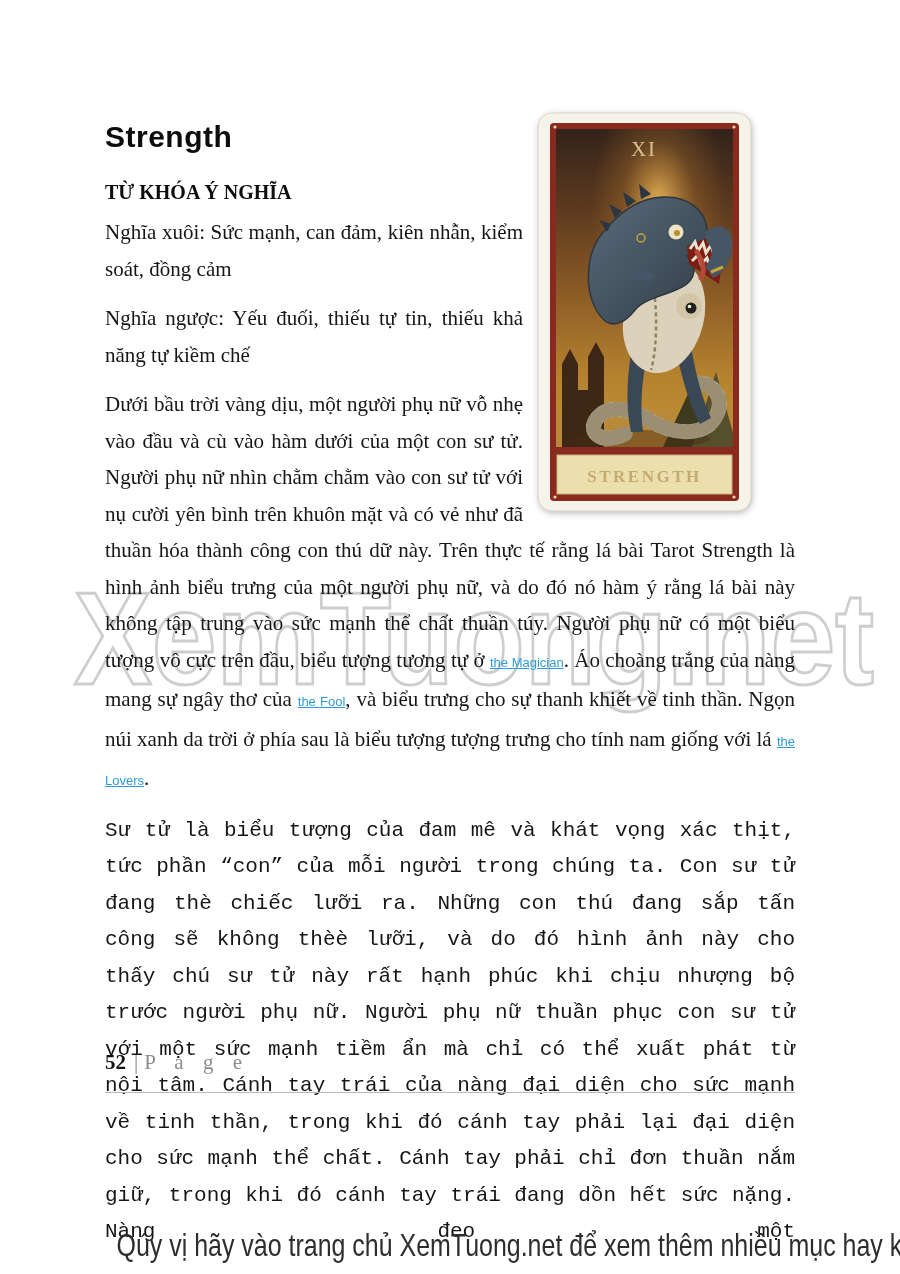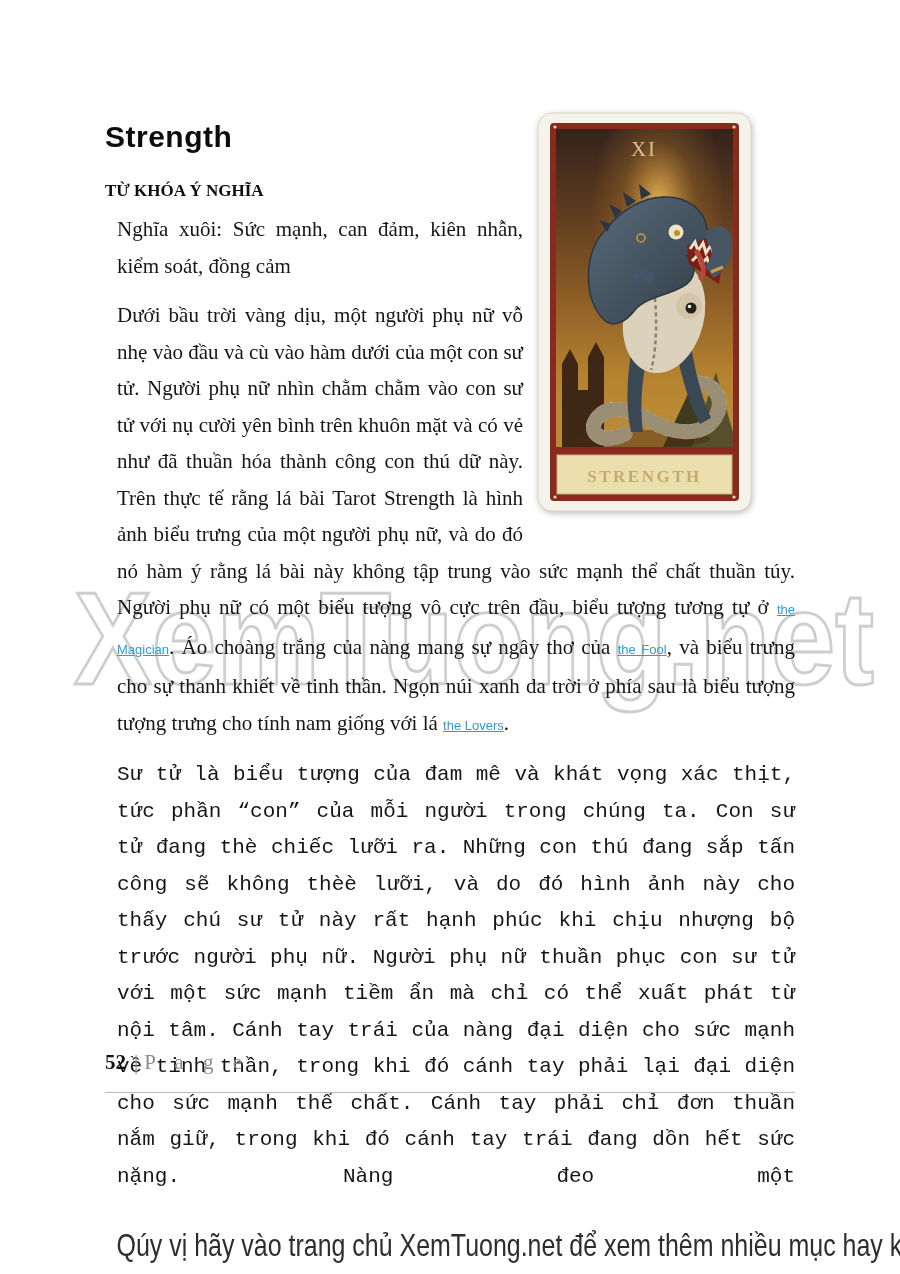--- a/index.html
+++ b/index.html
@@ -16,24 +16,24 @@
   
   .content {
     position:absolute; left:105px; top:0; width:690px; z-index:1;
   }
   .card-spacer { float:right; width:272px; height:524px; }
   h1.title {
     margin:120px 0 0 0; font-family:"Liberation Sans","DejaVu Sans",sans-serif;
     font-weight:bold; font-size:30px; letter-spacing:.5px; color:#0c0c0c;
   }
   h2.sect {
-    margin:27px 0 10px 0; font-weight:bold; font-size:17px; color:#0c0c0c;
+    margin:27px 0 10px 0; font-weight:bold; font-size:20px; color:#0c0c0c;
   }
   p.body {
-    font-size:21px; line-height:36.5px; text-align:justify; margin:0 0 13px 12px;
+    font-size:21px; line-height:36.5px; text-align:justify; margin:0 0 13px 0;
   }
   p.body.last-just { text-align-last:justify;font-family:Liberation Mono, monospace; }
   a.doclink {
     font-family:"Liberation Sans","DejaVu Sans",sans-serif;
     font-size:13px; color:#2e9bd6; text-decoration:underline; cursor:pointer;
   }
   
   .tarot-card {
     position:absolute; left:537px; top:112px; width:238px; height:400px; z-index:2;
     filter:drop-shadow(1px 2px 3px rgba(0,0,0,.25));
@@ -157,20 +157,21 @@
 
   <div class="content">
     <div class="card-spacer"></div>
 
     <h1 class="title">Strength</h1>
 
     <h2 class="sect">TỪ KHÓA Ý NGHĨA</h2>
 
     <p class="body">Nghĩa xuôi: Sức mạnh, can đảm, kiên nhẫn, kiểm soát, đồng cảm</p>
 
+    <p class="body">Nghĩa ngược: Yếu đuối, thiếu tự tin, thiếu khả năng tự kiềm chế</p>
 
 
     <p class="body">
       <span>Dưới bầu trời vàng dịu, một người phụ nữ vỗ nhẹ vào đầu và cù vào hàm dưới của một con sư tử. Người phụ nữ nhìn chằm chằm vào con sư tử với nụ cười yên bình trên khuôn mặt và có vẻ như đã thuần hóa thành công con thú dữ này. Trên thực tế rằng lá bài Tarot Strength là hình ảnh biểu trưng của một người phụ nữ, và do đó nó hàm ý rằng lá bài này không tập trung vào sức mạnh thể chất thuần túy. Người phụ nữ có một biểu tượng vô cực trên đầu, biểu tượng tương tự ở </span><a class="doclink">the Magician</a><span>. Áo choàng trắng của nàng mang sự ngây thơ của </span><a class="doclink">the Fool</a><span>, và biểu trưng cho sự thanh khiết về tinh thần. Ngọn núi xanh da trời ở phía sau là biểu tượng tượng trưng cho tính nam giống với lá </span><a class="doclink">the Lovers</a><span>.</span>
     </p>
 
     <p class="body last-just">Sư tử là biểu tượng của đam mê và khát vọng xác thịt, tức phần “con” của mỗi người trong chúng ta. Con sư tử đang thè chiếc lưỡi ra. Những con thú đang sắp tấn công sẽ không thèè lưỡi, và do đó hình ảnh này cho thấy chú sư tử này rất hạnh phúc khi chịu nhượng bộ trước người phụ nữ. Người phụ nữ thuần phục con sư tử với một sức mạnh tiềm ẩn mà chỉ có thể xuất phát từ nội tâm. Cánh tay trái của nàng đại diện cho sức mạnh về tinh thần, trong khi đó cánh tay phải lại đại diện cho sức mạnh thể chất. Cánh tay phải chỉ đơn thuần nắm giữ, trong khi đó cánh tay trái đang dồn hết sức nặng. Nàng đeo một</p>
   </div>
 
   <div class="foot-rule"></div>

